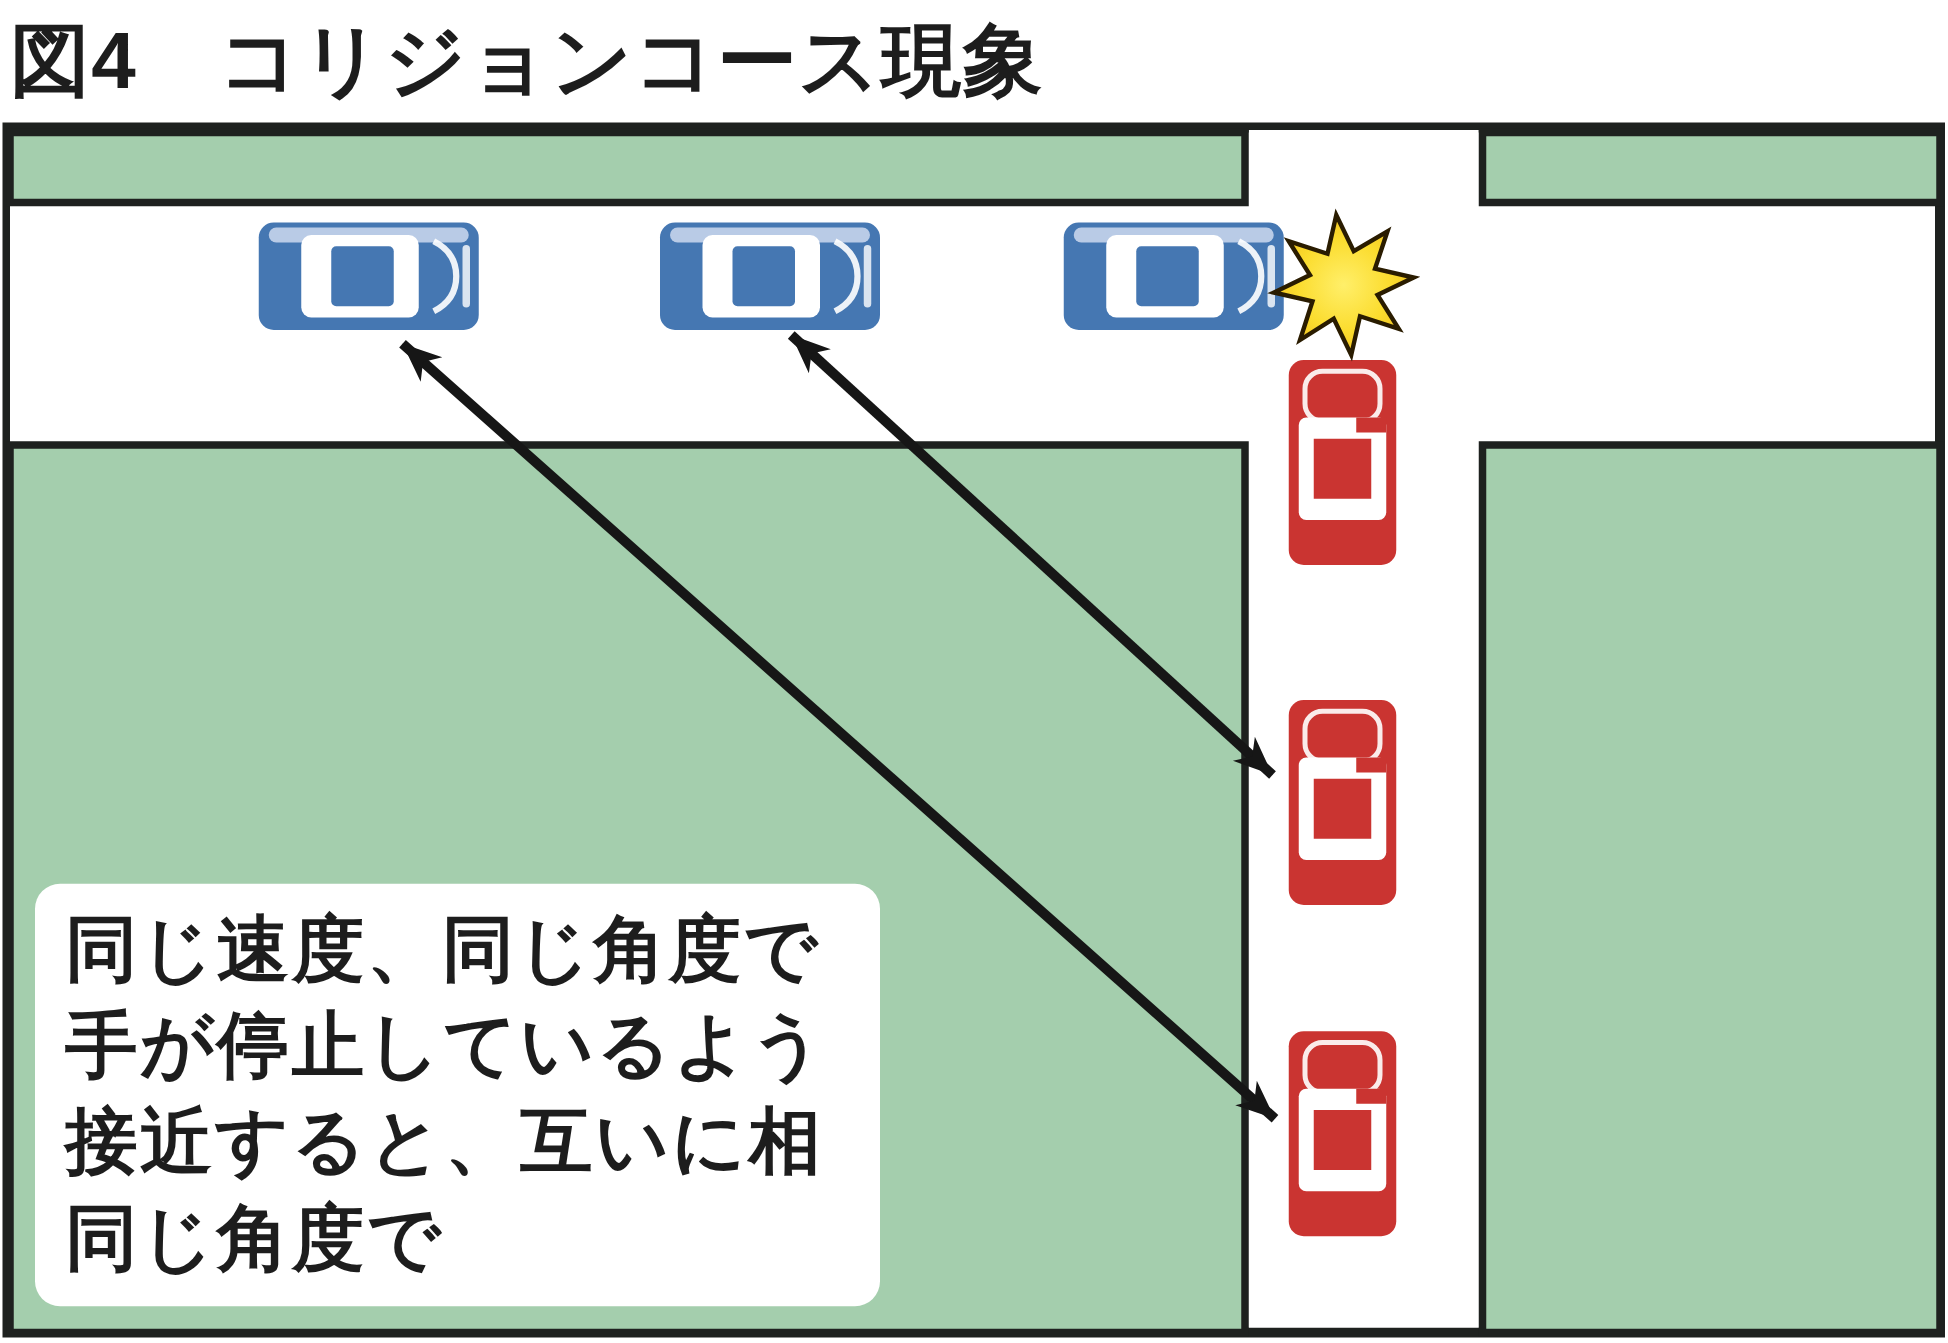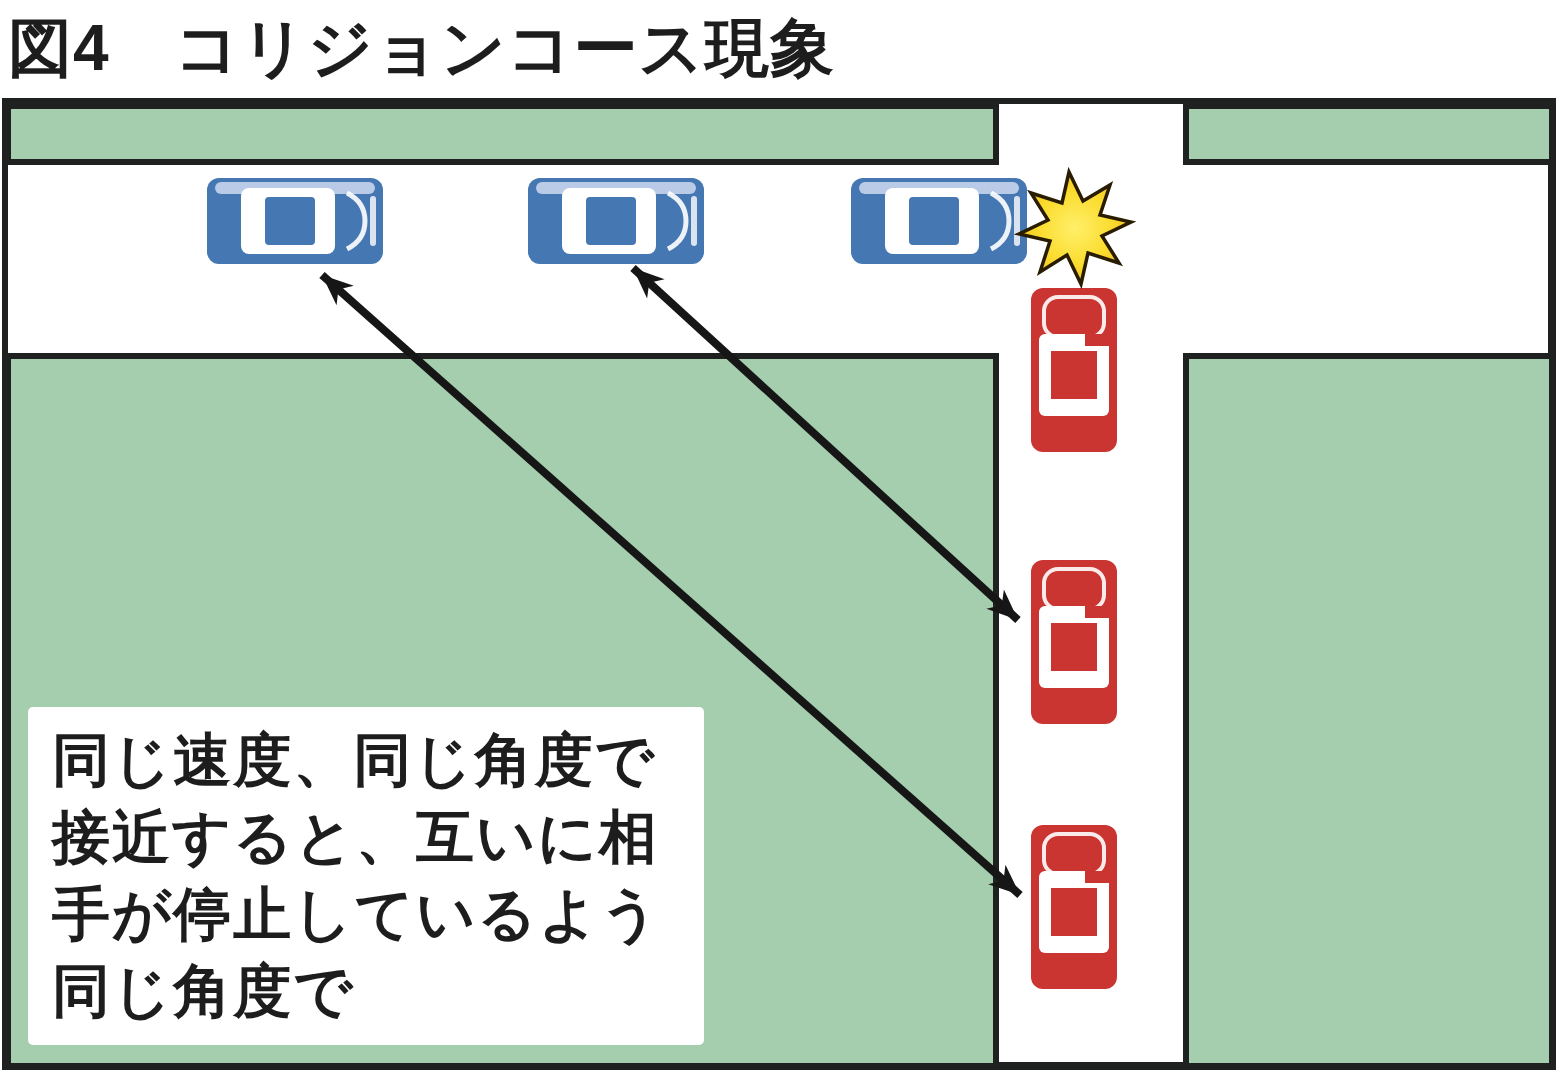--- a/index.html
+++ b/index.html
@@ -8,21 +8,21 @@
     font-family:"Liberation Sans","DejaVu Sans",sans-serif;
     text-decoration:underline;
   }
   .fig-title{
     position:absolute;left:8px;top:0px;height:96px;display:flex;align-items:center;
     font-size:64px;font-weight:bold;color:var(--text,#222);letter-spacing:1px;white-space:nowrap;
   }
   .diagram-svg{position:absolute;left:0;top:0;}
   .callout{
     position:absolute;left:28px;top:707px;width:676px;height:338px;box-sizing:border-box;
-    background:var(--box_bg,#fff);border-radius:5px;padding:14px 24px;
+    background:var(--box_bg,#fff);border-radius:20px;padding:14px 24px;
   }
   .callout .line{
     font-size:58px;line-height:77px;font-weight:bold;color:var(--text,#222);
     letter-spacing:2px;white-space:nowrap;
   }
 </style>
 </head>
 <body>
 
 <div class="stage">
@@ -78,18 +78,18 @@
 
     <use href="#redCar" x="1031" y="288"></use>
     <use href="#redCar" x="1031" y="560"></use>
     <use href="#redCar" x="1031" y="825"></use>
 
     <polygon points="1069,172 1083,201 1110,185 1100,215 1131,222 1102,236 1119,263 1088,253 1081,284 1067,255 1040,272 1050,241 1019,234 1048,220 1031,193 1062,203" fill="url(#starGrad)" stroke="var(--star_outline,#2a1c00)" stroke-width="3.5" stroke-linejoin="miter"></polygon>
   </svg>
 
   <div class="callout">
     <div class="line">同じ速度、同じ角度で</div>
+    <div class="line">手が停止しているよう</div>
     <div class="line">接近すると、互いに相</div>
-    <div class="line">手が停止しているよう</div>
     <div class="line">同じ角度で</div>
   </div>
 
 </div>
 
 </body></html>

